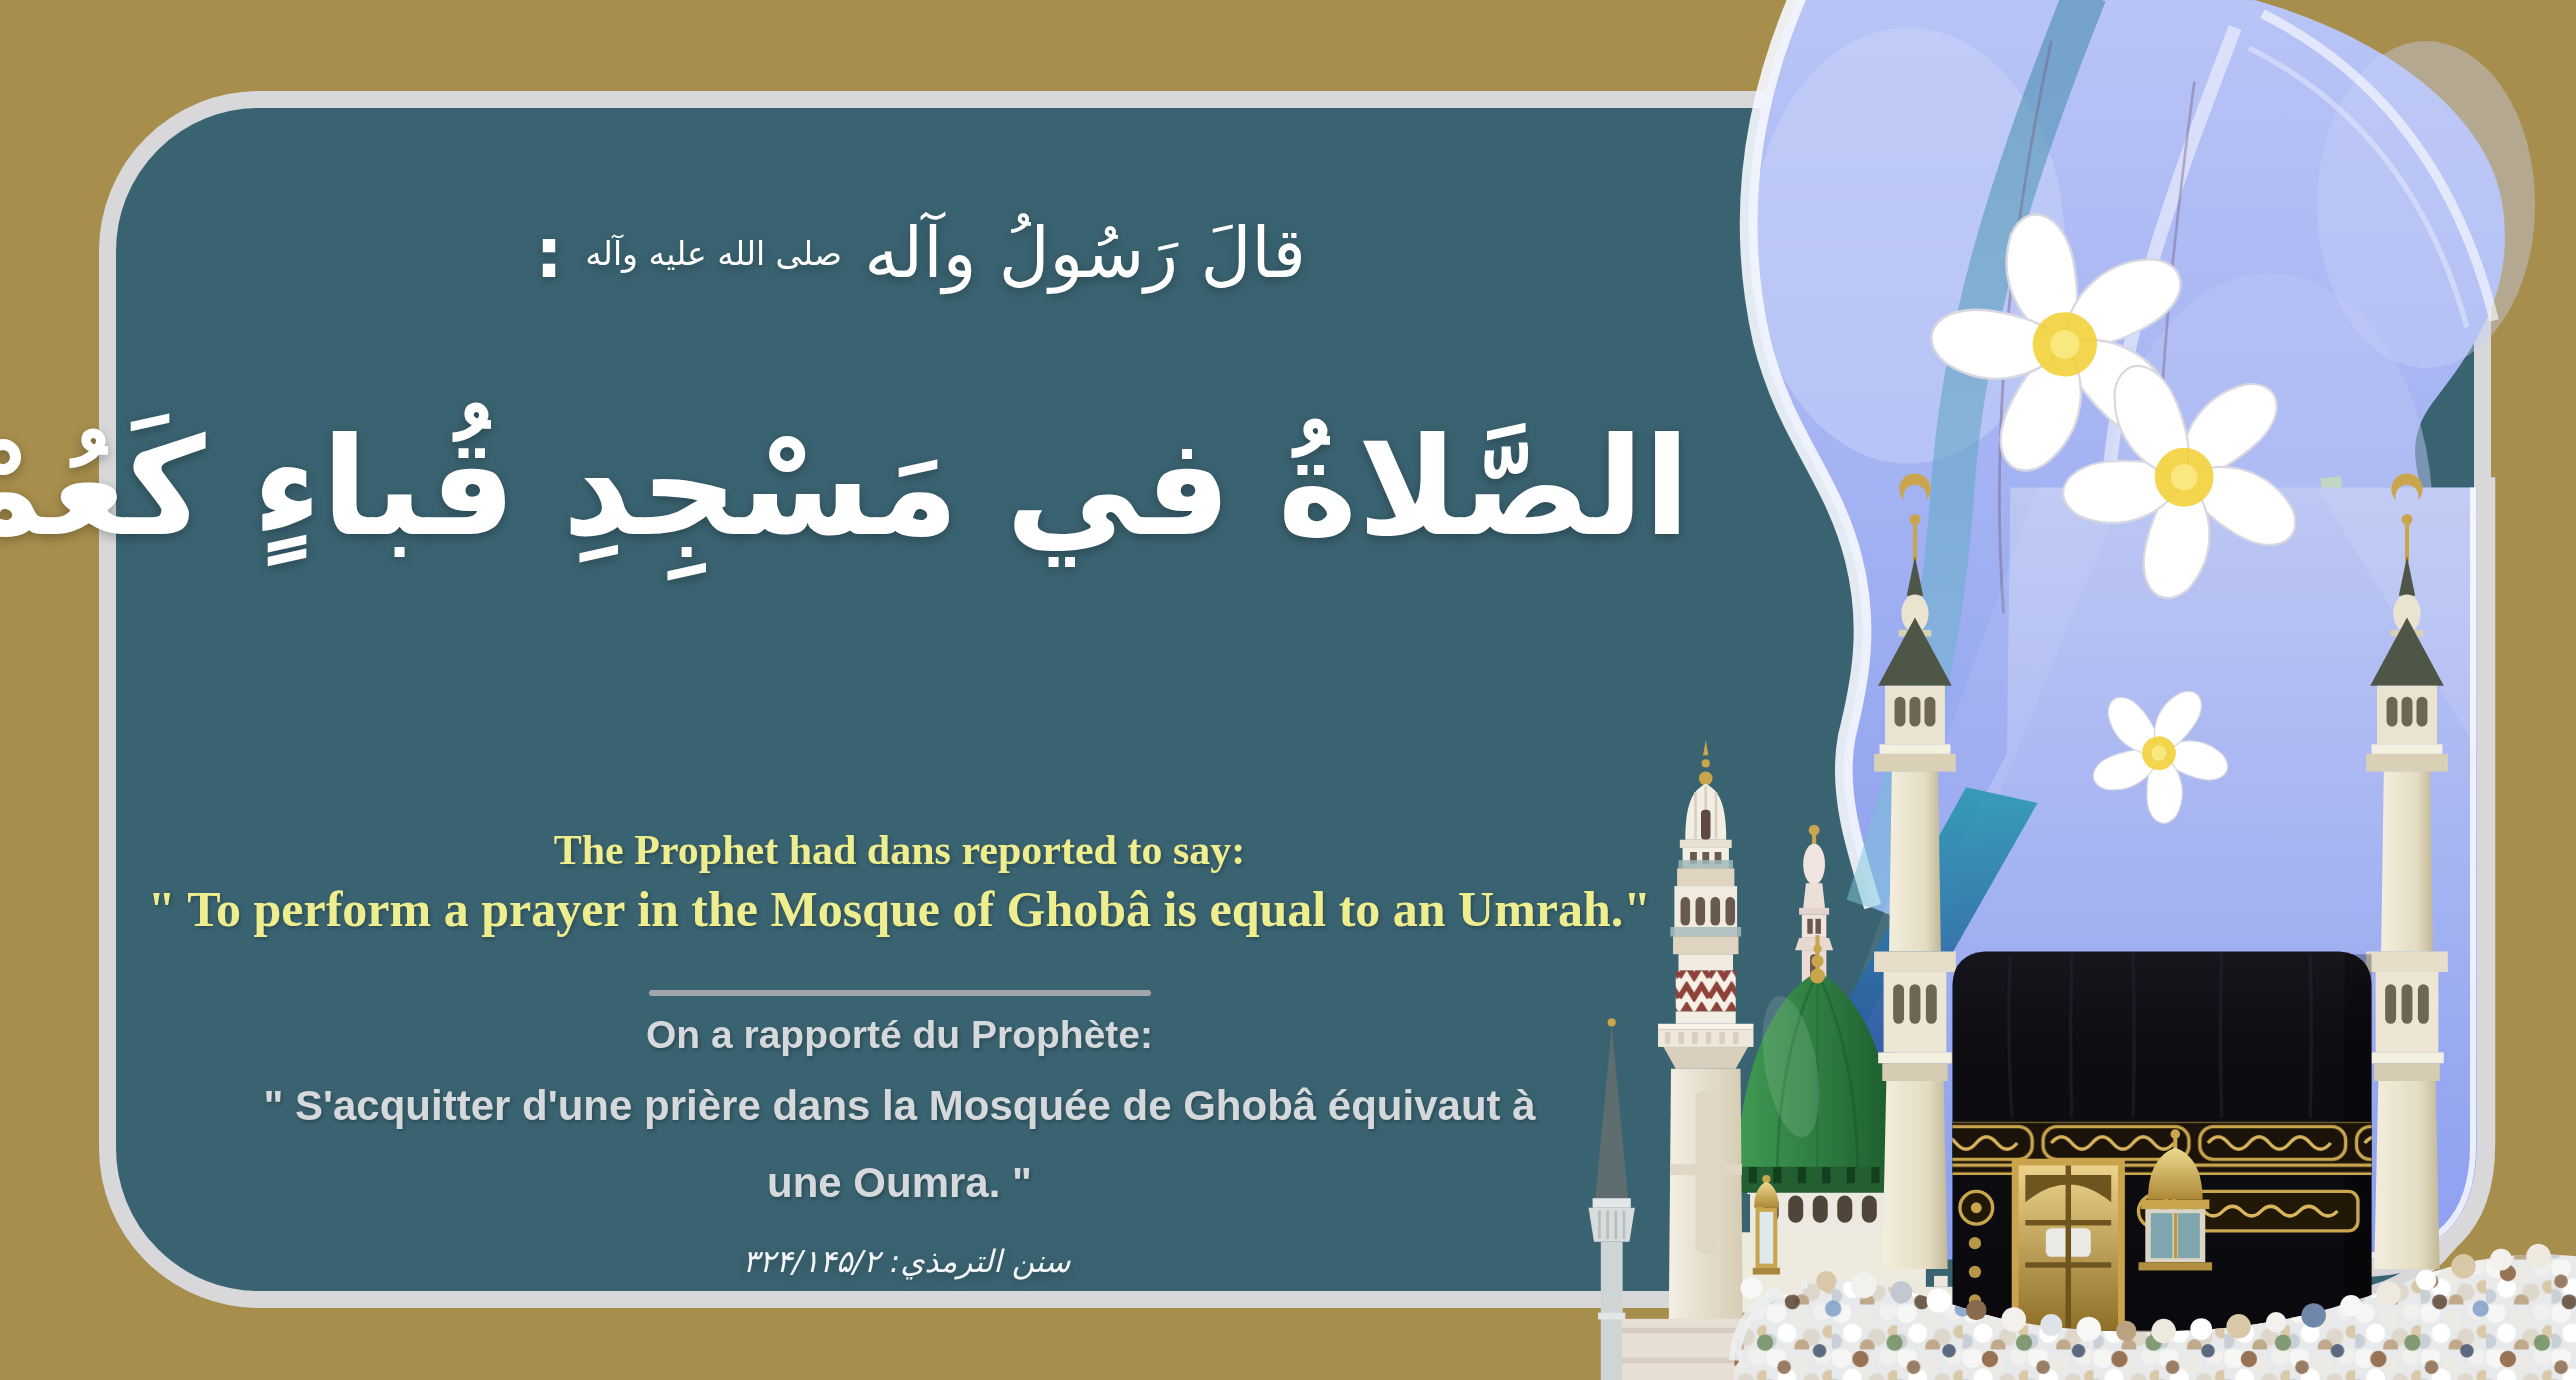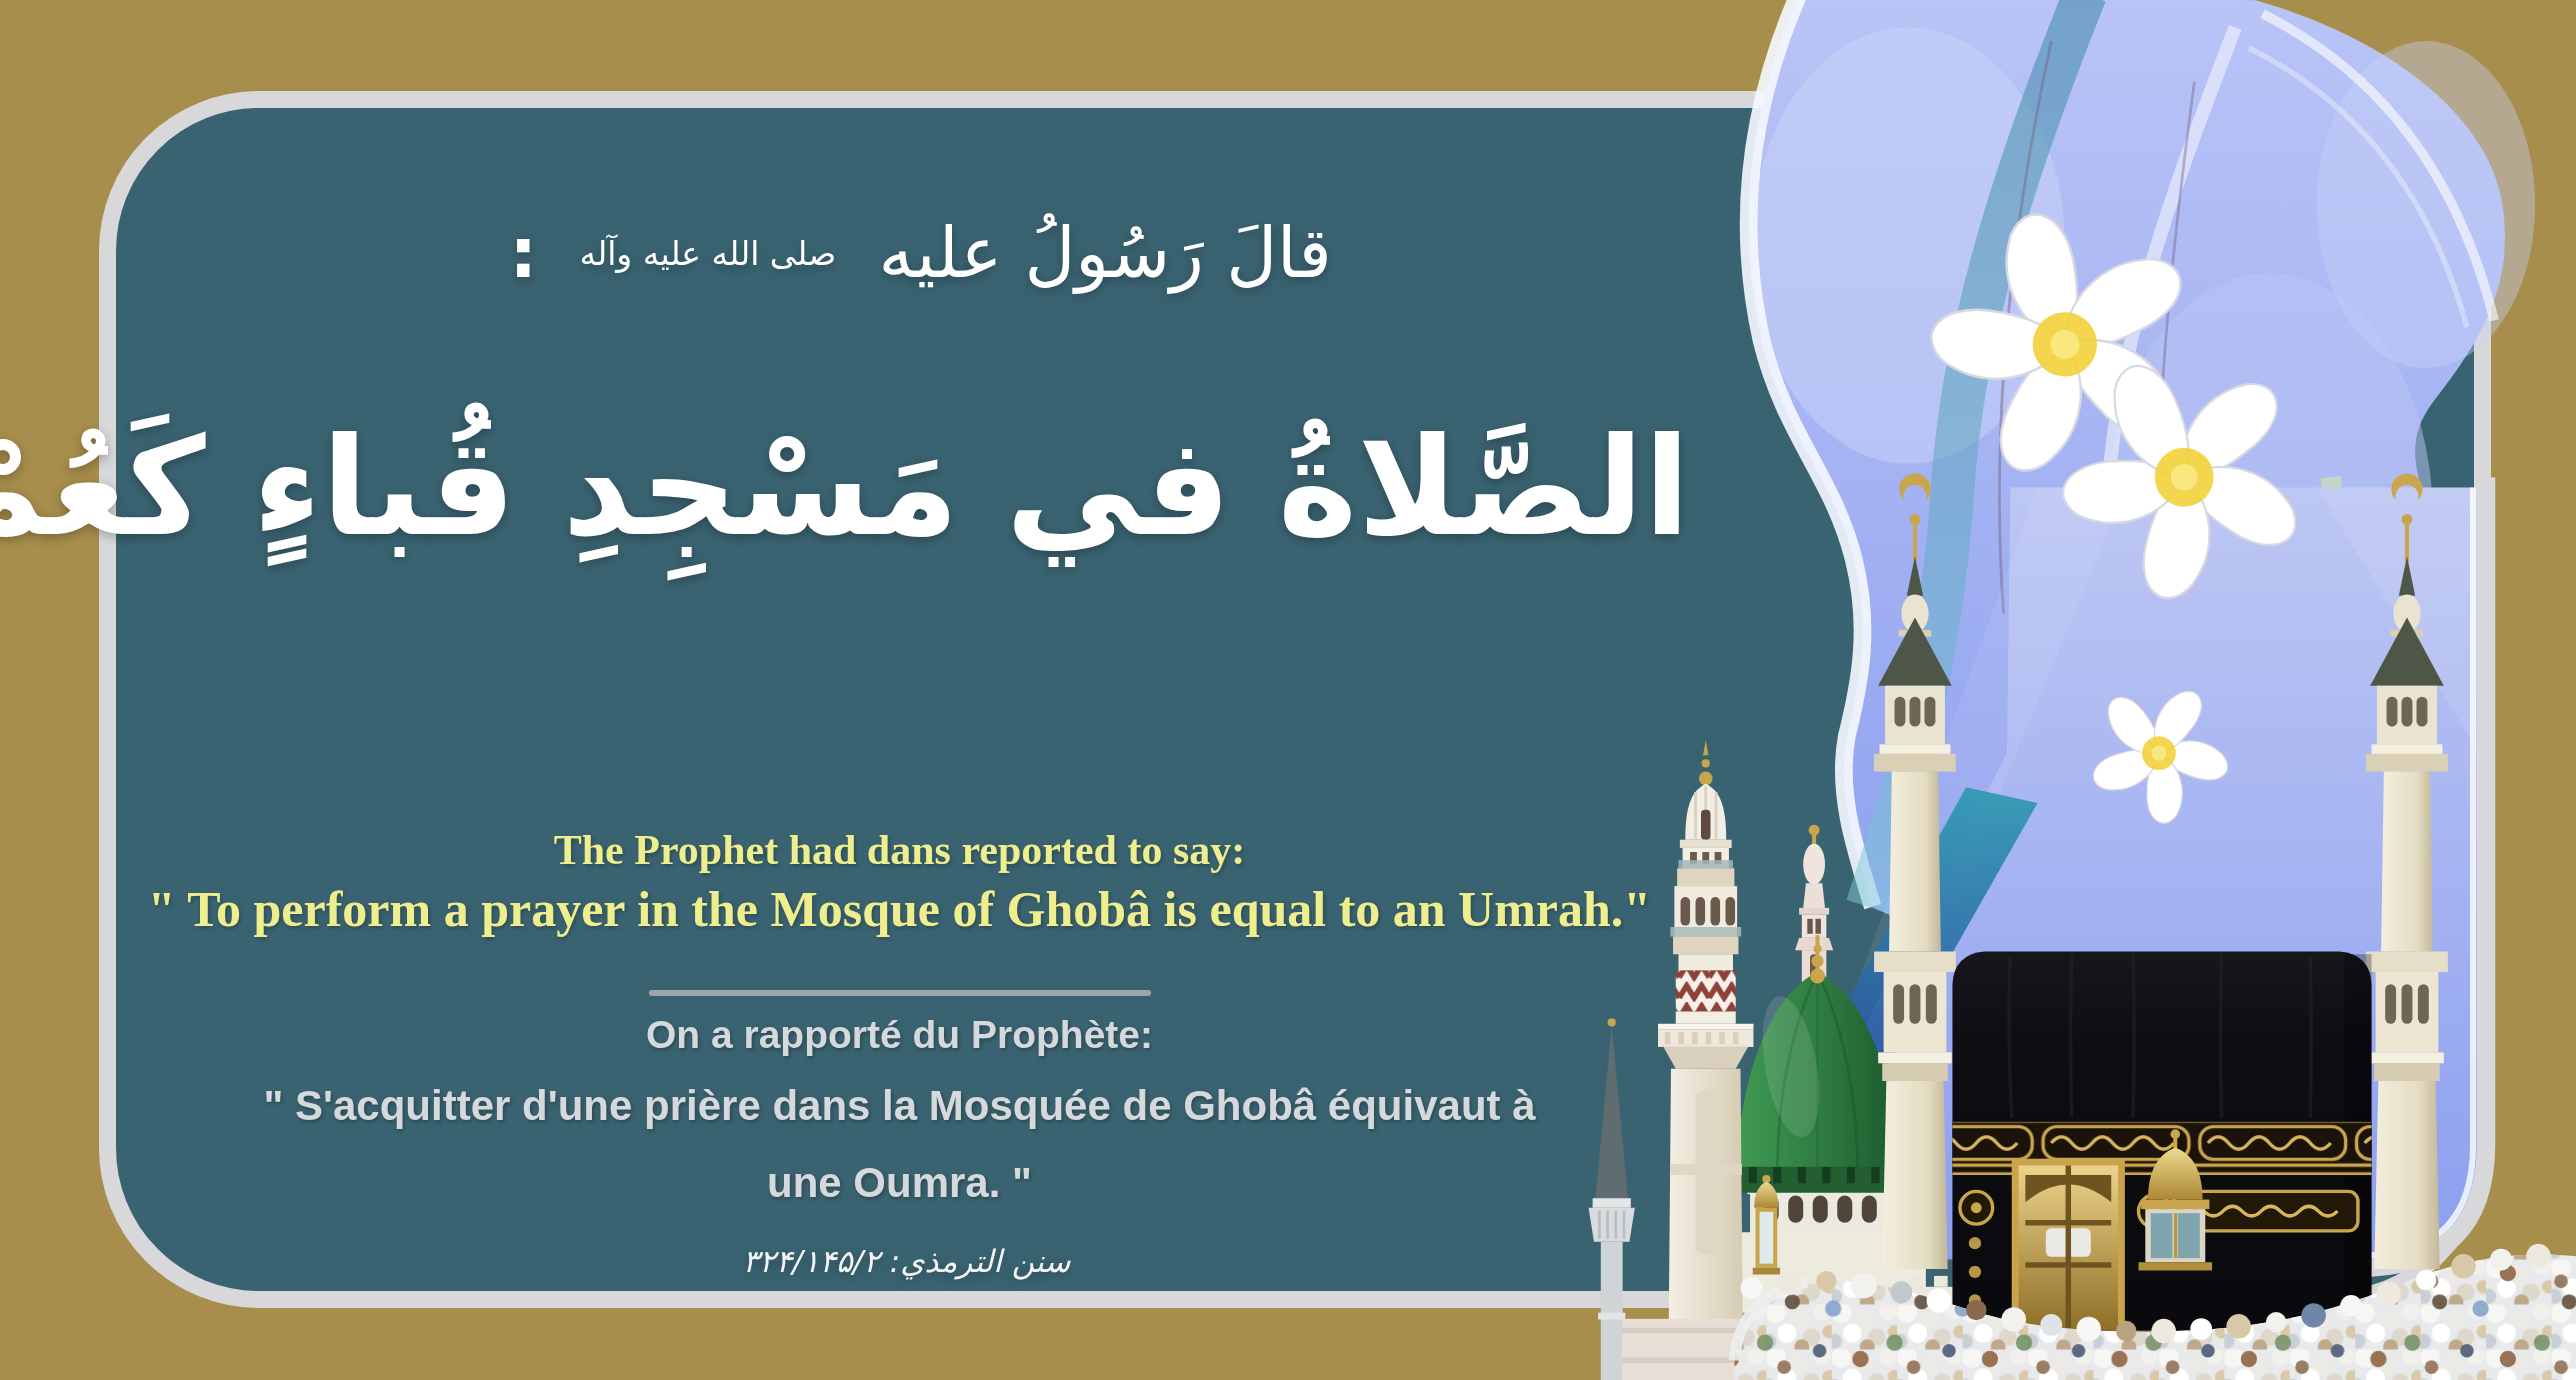--- a/index.html
+++ b/index.html
@@ -10,21 +10,21 @@
   }
   .panel{
     position:absolute;left:99px;top:91px;width:2392px;height:1217px;
     box-sizing:border-box;background:#3a6371;
     border:17.7px solid #d8d8da;border-radius:160px;
   }
   svg.scene{position:absolute;left:0;top:0;width:2576px;height:1381px;}
   .txt{position:absolute;text-align:center;color:#ffffff;}
   .ar{direction:rtl;text-shadow:0 3.4px 11px rgba(0,0,0,.28);}
   #salutation{left:239px;top:204px;width:1363px;font-size:70px;line-height:1.4;white-space:nowrap;}
-  #salutation .honorific{font-size:33px;vertical-align:12.3px;margin:0 20px;}
+  #salutation .honorific{font-size:33px;vertical-align:12.3px;margin:0 0;}
   #salutation .colon{font-weight:bold;}
   #hadith{
     left:0px;top:387px;width:1690px;font-size:135px;line-height:1.5;
     white-space:nowrap;letter-spacing:-0.015em;font-weight:bold;
   }
   #en-intro{left:136px;top:826px;width:1527px;
     font-family:"Liberation Serif",serif;font-weight:bold;font-size:42px;
     color:#efee8e;text-shadow:1.4px 2px 4.1px rgba(0,0,0,.28);}
   #en-quote{left:68px;top:880px;width:1663px;
     font-family:"Liberation Serif",serif;font-weight:bold;font-size:50px;
@@ -384,21 +384,21 @@
         <circle cx="3505" cy="1898" r="18" fill="#eee9de"></circle>
       <circle cx="3560" cy="1878" r="15" fill="#ffffff"></circle>
         <circle cx="3615" cy="1858" r="18" fill="#d9c8a7"></circle>
       <circle cx="3670" cy="1848" r="16" fill="#f2f1ed"></circle>
         <circle cx="3725" cy="1843" r="18" fill="#eee9de"></circle>
     </g>
   </g>
 </svg>
 
 <div class="txt ar" id="salutation">
-  <span>قالَ رَسُولُ عليه</span>
+  <span>قالَ رَسُولُ وآله</span>
   <span class="honorific">صلى الله عليه وآله</span>
   <span class="colon">:</span>
 </div>
 
 <div class="txt ar" id="hadith">الصَّلاةُ في مَسْجِدِ قُباءٍ كَعُمْرَةٍ</div>
 
 <div class="txt" id="en-intro">The Prophet had dans reported to say:</div>
 <div class="txt" id="en-quote">" To perform a prayer in the Mosque of Ghobâ is equal to an Umrah."</div>
 
 <div id="divider"></div>

